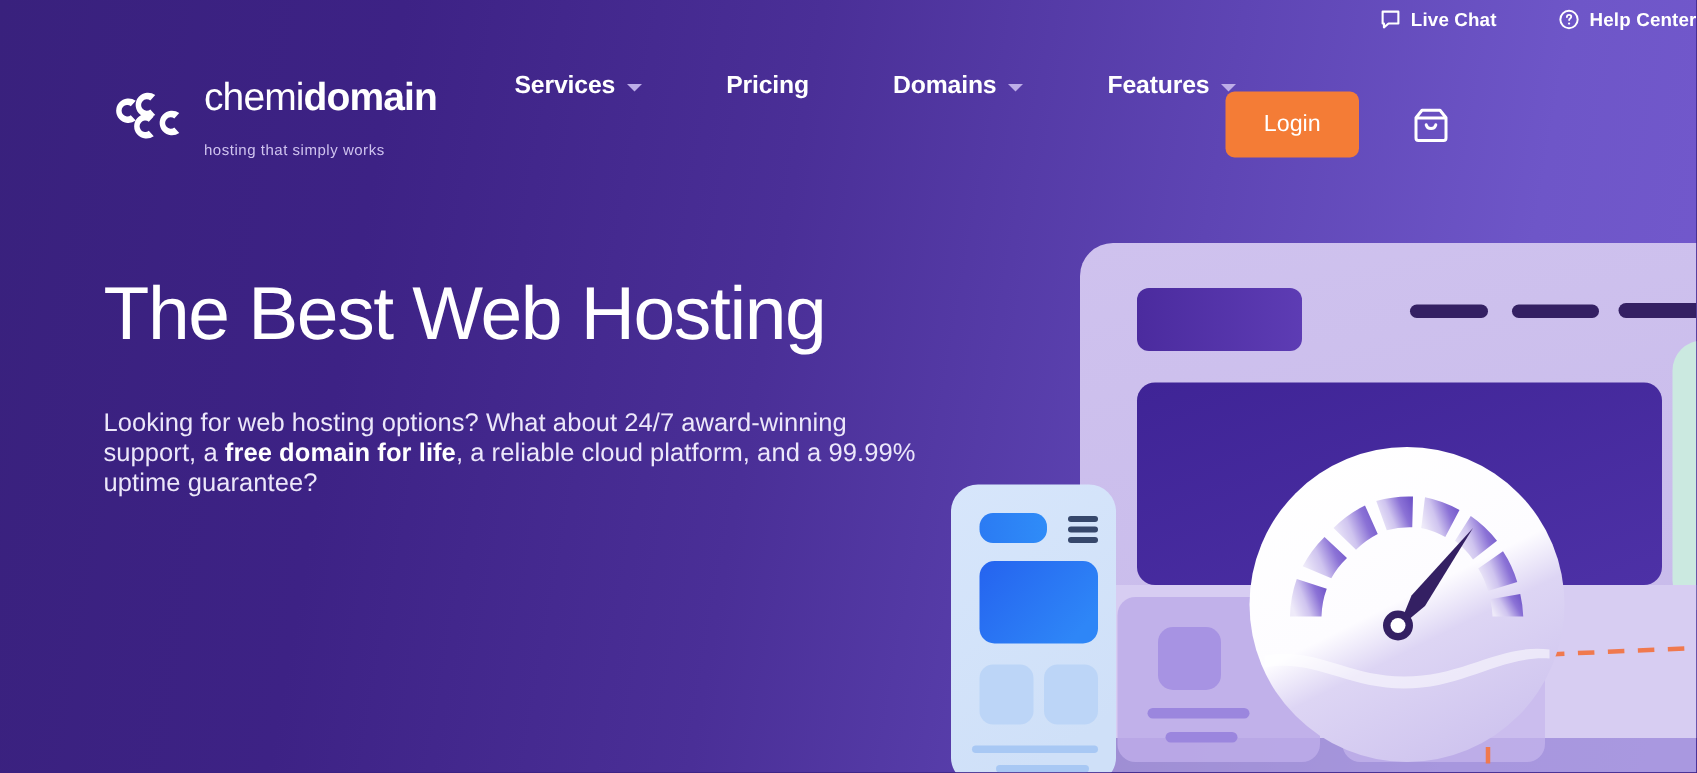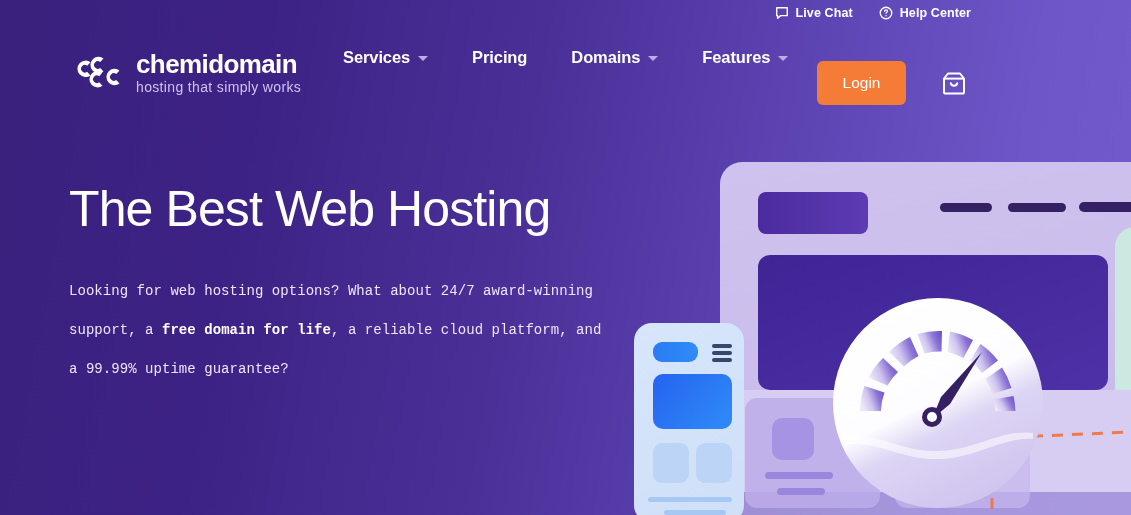--- a/index.html
+++ b/index.html
@@ -16,21 +16,21 @@
     position:absolute; inset:0;
     width:1131px; height:515px;
     overflow:hidden;
     background: linear-gradient(100deg, #39217d 0%, #3d2285 22%, #4a2f97 45%, #5e45b4 68%, #6e56c8 86%, #7359cd 100%);
   }
 
   
   .topbar {
     position:absolute; top:0; left:0; width:1131px; height:26px;
     display:flex; justify-content:flex-end; align-items:center;
-    padding-right:160px; gap:26px;
+    gap:41px;
     z-index:40;
   }
   .toplink {
     display:flex; align-items:center; gap:7px;
     color:#ffffff; font-size:12.5px; font-weight:bold;
     letter-spacing:.1px; cursor:pointer; line-height:1;
   }
   .toplink svg { display:block; }
 
   
@@ -42,29 +42,29 @@
     position:absolute; left:72px; top:25px;
     display:flex; align-items:center; gap:10px;
     cursor:pointer;
   }
   .logo-mark { width:54px; height:37px; display:block; }
   .logo-words { display:flex; flex-direction:column; }
   .logo-name {
     font-size:26px; font-weight:bold; color:#ffffff;
     letter-spacing:-0.6px; line-height:1.05;
   }
-  .logo-name .lw { font-weight:700; }
+  .logo-name .lw { font-weight:400; }
   .logo-tag {
-    font-size:14px; color:#cfc3ef; letter-spacing:.35px;
-    margin-top:1px; font-weight:500;
+    font-size:10px; color:#cfc3ef; letter-spacing:.35px;
+    margin-top:17px; font-weight:500;
   }
 
   .navlinks {
     position:absolute; left:343px; top:0; height:62px;
-    display:flex; align-items:center; gap:4px;
+    display:flex; align-items:center; gap:16px;
   }
   .navitem {
     display:flex; align-items:center; gap:8px;
     color:#ffffff; font-size:16.5px; font-weight:bold;
     margin-right:40px; cursor:pointer; letter-spacing:-0.1px;
   }
   .caret {
     width:0; height:0;
     border-left:5px solid transparent;
     border-right:5px solid transparent;
@@ -90,22 +90,22 @@
   
   .hero {
     position:absolute; left:69px; top:175px; width:580px;
     z-index:30;
   }
   .hero h1 {
     font-size:50px; line-height:68px; font-weight:normal;
     color:#ffffff; letter-spacing:-0.9px;
   }
   .hero p {
-    font-size:14px; line-height:39px; color:#ece7fa;
-    font-weight:400; letter-spacing:.05px;font-family:Liberation Mono, monospace;
+    font-size:17px; line-height:20px; color:#ece7fa;
+    font-weight:400; letter-spacing:.05px;
   }
   .hero .p1 { margin-top:29px; width:545px; }
   .hero .p2 { margin-top:29px; }
   .hero b { font-weight:bold; color:#ffffff; }
 
   
   .art {
     position:absolute; left:600px; top:140px;
     width:531px; height:375px;
     z-index:10;

